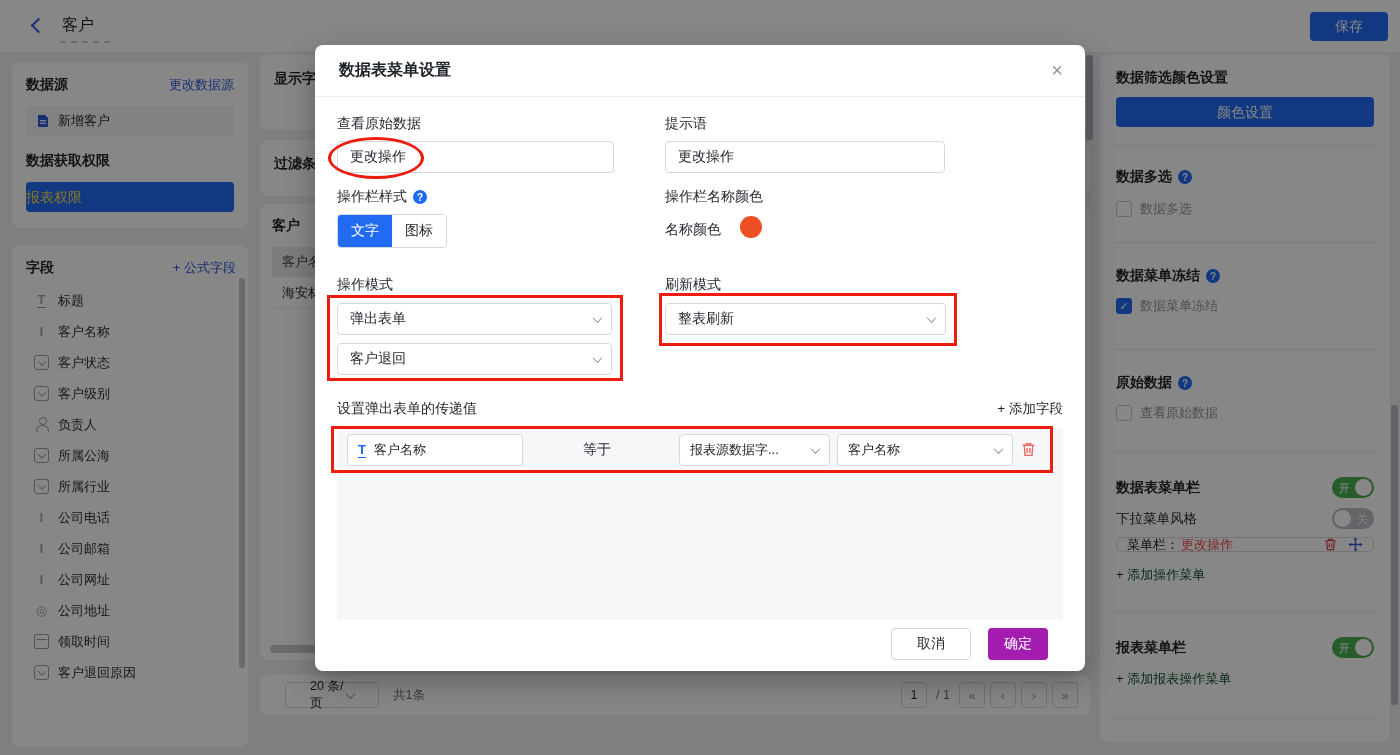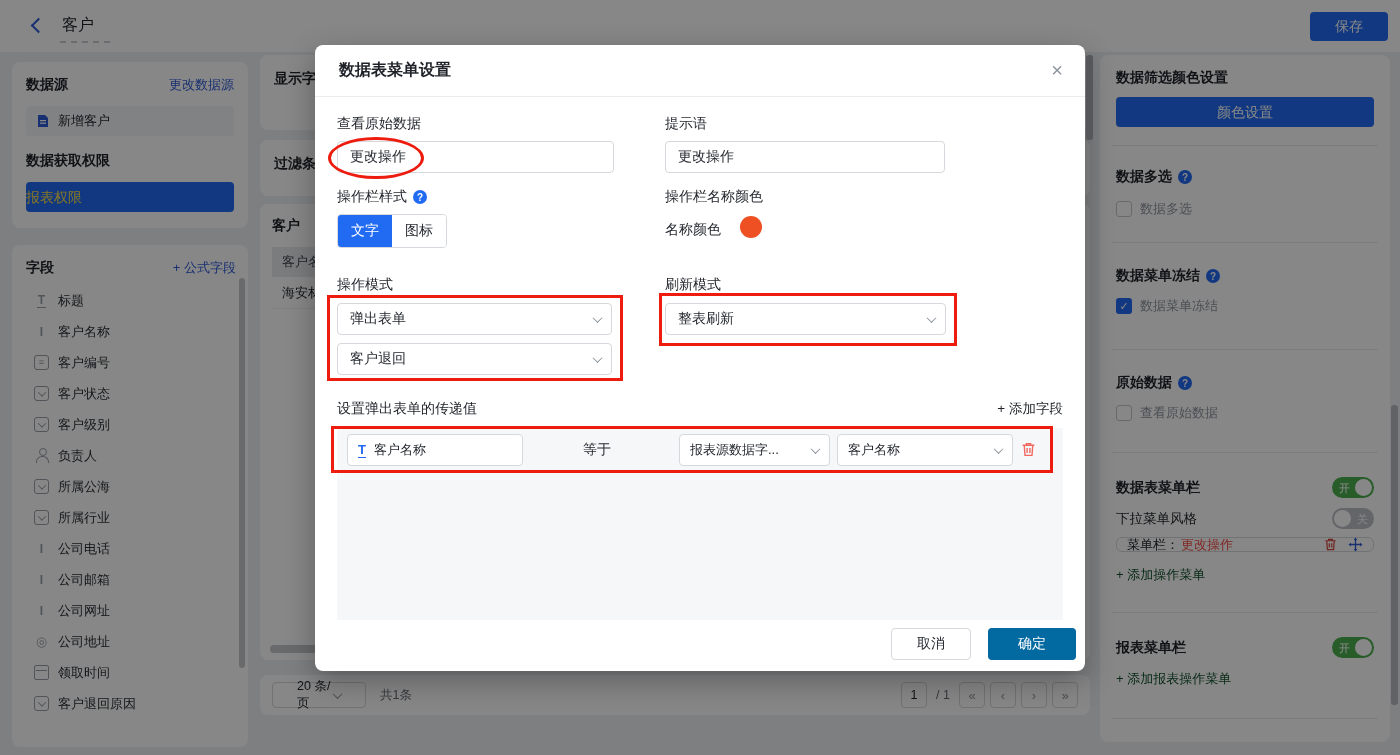--- a/index.html
+++ b/index.html
@@ -56,21 +56,21 @@
   .cv-display { left:260px; top:55px; width:830px; height:75px; padding:14px; }
   .cv-filter  { left:260px; top:140px; width:830px; height:56px; padding:14px; }
   .cv-table   { left:260px; top:204px; width:830px; height:456px; padding:12px; }
   .tbl-header { margin-top:12px; height:30px; background:#e9ebee; display:flex; align-items:center; }
   .tbl-header .cell { width:130px; padding-left:10px; font-size:13px; color:#41464d; border-right:1px solid #dcdfe3; }
   .tbl-row { height:32px; display:flex; align-items:center; border-bottom:1px solid #eef0f2; }
   .tbl-row .cell { width:130px; padding-left:10px; font-size:13px; }
   .hscroll { position:absolute; left:10px; bottom:7px; width:796px; height:8px; background:#c4c8cd; border-radius:4px; }
   .cv-pager { left:260px; top:675px; width:830px; height:40px; display:flex; align-items:center; padding:0 12px; }
   .pager-select { width:94px; height:26px; border:1px solid #d5d8dc; border-radius:4px; display:flex;
-      align-items:center; justify-content:center; padding:0 24px; font-size:12.5px; cursor:pointer; background:#fff; }
+      align-items:center; justify-content:center; padding:0 24px; font-size:12.5px; cursor:pointer; background:#fff;margin-left:13px; }
   .pager-total { margin-left:14px; font-size:12.5px; color:#646a73; }
   .pager-right { margin-left:auto; display:flex; align-items:center; gap:5px; }
   .page-box { width:26px; height:26px; border:1px solid #d5d8dc; border-radius:4px; font-size:12.5px;
       display:flex; align-items:center; justify-content:center; }
   .page-of { font-size:12.5px; color:#646a73; margin:0 4px; }
   .pg-btn { width:26px; height:26px; border:1px solid #d5d8dc; border-radius:4px; background:#fff;
       color:#8f959e; font-size:13px; display:flex; align-items:center; justify-content:center; cursor:pointer; }
 
   .chev { width:7px; height:7px; border-right:1.5px solid #8f959e; border-bottom:1.5px solid #8f959e;
       transform:rotate(45deg) translate(-1px,-1px); flex:none; }
@@ -124,21 +124,21 @@
       border:1px solid #d5d8dc; border-radius:4px; display:flex; align-items:center; gap:8px;
       padding:0 10px; font-size:13px; }
   .t-blue { color:#216af2; font-weight:700; font-size:13px; border-bottom:1.5px solid #216af2; line-height:1; padding-bottom:1px; }
   .gp-eq { position:absolute; left:246px; top:13px; font-size:14px; }
   .gp-sel { height:32px; background:#fff; border:1px solid #d5d8dc; border-radius:4px; position:absolute;
       top:6px; display:flex; align-items:center; justify-content:space-between; padding:0 10px; font-size:13px; cursor:pointer; }
   .gp-trash { position:absolute; left:683px; top:13px; cursor:pointer; }
   .m-btn { position:absolute; top:583px; height:32px; border-radius:4px; font-size:14px; display:flex;
       align-items:center; justify-content:center; cursor:pointer; }
   .m-cancel { left:576px; width:80px; border:1px solid #d5d8dc; background:#fff; }
-  .m-ok { left:673px; width:88px; background:#0369a1; color:#fff; border:none; }
+  .m-ok { left:673px; width:60px; background:#a21caf; color:#fff; border:none; }
   .modal-scrollbar { position:absolute; left:1086px; top:55px; width:7px; height:85px; background:#55575a;
       border-radius:3px; z-index:21; }
   .page-scrollbar { position:absolute; left:1391px; top:405px; width:7px; height:300px; background:#606266;
       border-radius:3px; z-index:15; }
 
   
   .anno { position:absolute; border:3px solid #ed1c0f; z-index:30; pointer-events:none; }
   .anno-ellipse { left:328px; top:137px; width:96px; height:42px; border-radius:50%; }
   .anno-r1 { left:327px; top:295px; width:296px; height:86px; }
   .anno-r2 { left:659px; top:293px; width:298px; height:53px; }
@@ -179,24 +179,20 @@
       <span class="blue-link">+ 公式字段</span>
     </div>
     <ul class="field-list">
       <li>
           <span class="ficon" data-icon="title"></span>
           <span>标题</span>
         </li>
       <li>
           <span class="ficon" data-icon="text"></span>
           <span>客户名称</span>
-        </li>
-      <li>
-          <span class="ficon" data-icon="serial"></span>
-          <span>客户编号</span>
         </li>
       <li>
           <span class="ficon" data-icon="select"></span>
           <span>客户状态</span>
         </li>
       <li>
           <span class="ficon" data-icon="select"></span>
           <span>客户级别</span>
         </li>
       <li>

